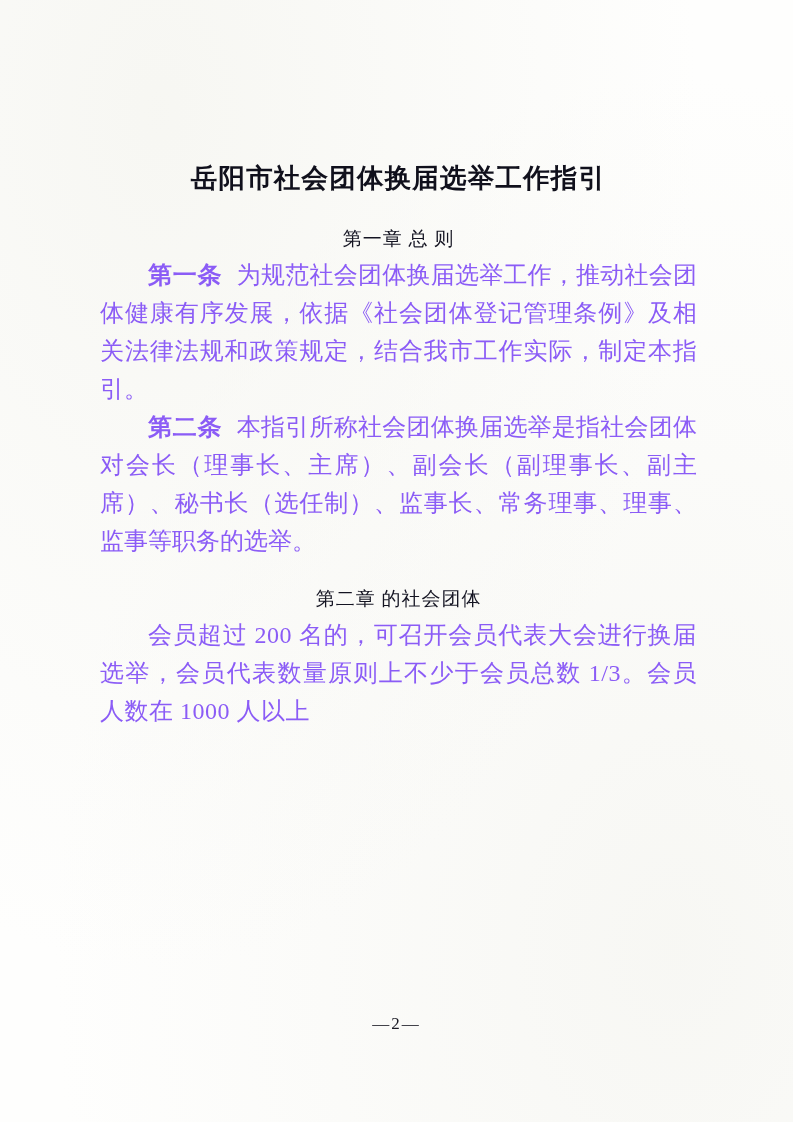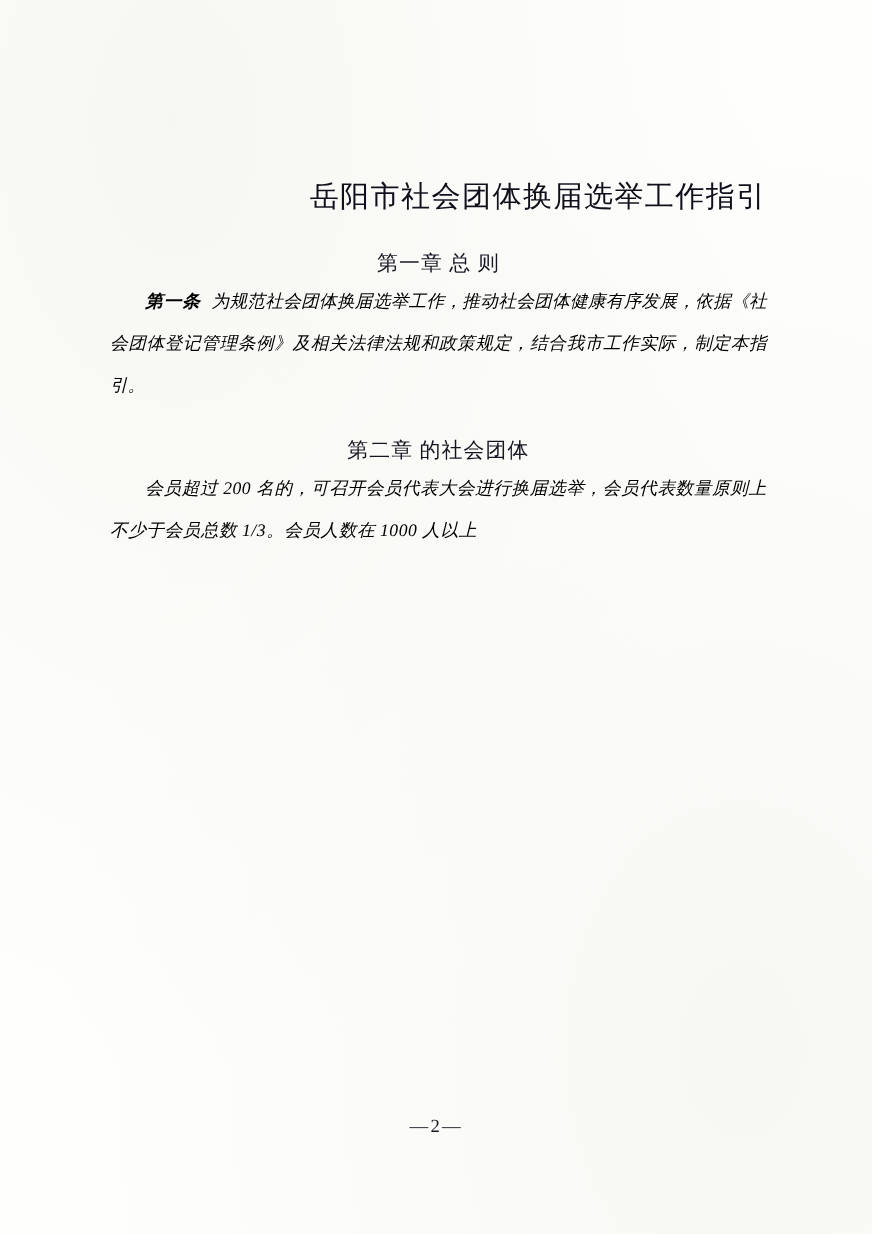--- a/index.html
+++ b/index.html
@@ -32,48 +32,47 @@
   }
   .content {
     position: absolute;
     left: 100px;
     right: 96px;
     top: 0;
     bottom: 0;
   }
   .doc-title {
     margin-top: 160px;
-    text-align: right;
+    text-align: center;
     font-size: 26.5px;
-    font-weight: normal;
+    font-weight: bold;
     letter-spacing: 1.2px;
     color: #10101c;
     font-family: "Liberation Serif", "DejaVu Serif", serif;
   }
   .chapter-heading {
     text-align: center;
     font-size: 19px;
     font-weight: normal;
     letter-spacing: 1px;
     color: #141422;
     margin-top: 30px;
     margin-bottom: 4px;
   }
   .chapter-heading.second {
     margin-top: 26px;
   }
   .para {
-    font-size: 16px;
+    font-size: 24px;
     line-height: 38px;
     text-align: justify;
     text-justify: inter-ideograph;
-    color: #000000;
+    color: #8b5cf6;
     margin: 0;
     text-indent: 2em;
-    font-style: italic;
   }
   .para .art {
     font-weight: bold;
     letter-spacing: 0.5px;
   }
   .para .gap {
     display: inline-block;
     width: 0.6em;
   }
   .num {
@@ -100,20 +99,23 @@
   <div class="content">
 
     <div class="doc-title">岳阳市社会团体换届选举工作指引</div>
 
     <div class="chapter-heading">第一章  总  则</div>
 
     <p class="para">
       <span class="art">第一条</span><span class="gap"></span><span>为规范社会团体换届选举工作，推动社会团体健康有序发展，依据《社会团体登记管理条例》及相关法律法规和政策规定，结合我市工作实际，制定本指引。</span>
     </p>
 
+    <p class="para">
+      <span class="art">第二条</span><span class="gap"></span><span>本指引所称社会团体换届选举是指社会团体对会长（理事长、主席）、副会长（副理事长、副主席）、秘书长（选任制）、监事长、常务理事、理事、监事等职务的选举。</span>
+    </p>
 
 
 
 
     <div class="chapter-heading second">第二章  的社会团体</div>
 
 
     <p class="para">
       <span class="num">会员超过 200 名的，可召开会员代表大会进行换届选举，会员代表数量原则上不少于会员总数 1/3。会员人数在 1000 人以上</span>
     </p>

